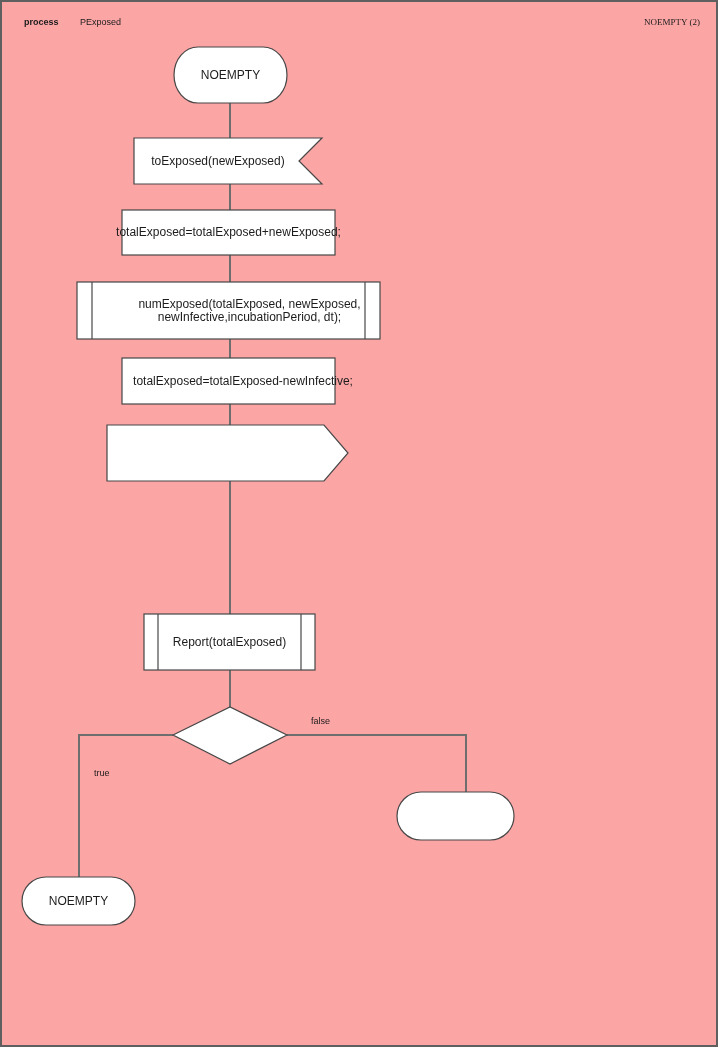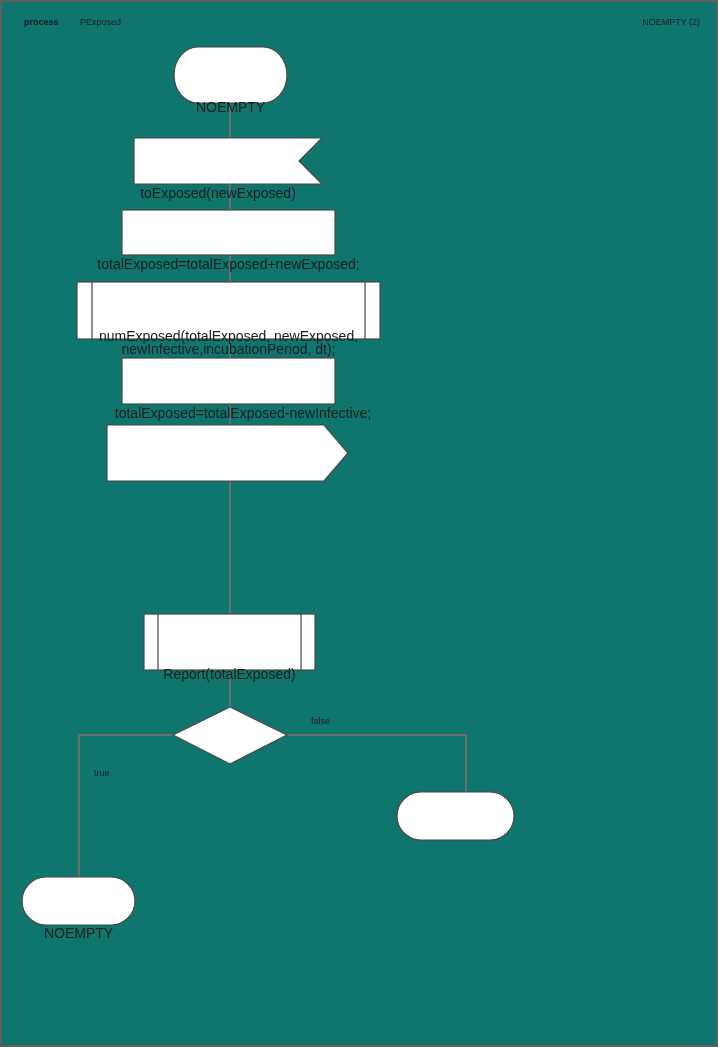--- a/index.html
+++ b/index.html
@@ -1,49 +1,48 @@
 <!DOCTYPE html>
 <html><head>
 <meta charset="utf-8">
 <style>
   html,body{margin:0;padding:0;background:#e8e8e8;}
   .page{
     position:relative;
     width:718px;height:1047px;
     margin:0 auto;
-    background:#0f766e;
+    background:#fca5a5;
     border:2px solid #5f5f5f;
     box-sizing:border-box;
     font-family:"Liberation Sans", sans-serif;
     color:#1c1c1c;
     overflow:hidden;
   }
   svg.diagram{position:absolute;left:0;top:0;}
   .shape{fill:#ffffff;stroke:#474747;stroke-width:1.2;}
   .innerbar{stroke:#474747;stroke-width:1.2;}
   .connector{fill:none;stroke:#6e6e6e;stroke-width:2;}
   .lbl{
     position:absolute;
     display:flex;align-items:center;justify-content:center;
     text-align:center;
-    font-size:14px;line-height:13px;
+    font-size:12px;line-height:13px;
     white-space:pre;
     pointer-events:none;
-    margin-top:32px;
   }
   .edge-lbl{
     position:absolute;
     font-size:9px;line-height:11px;
   }
   .hdr{
     position:absolute;top:15px;
     font-size:9px;line-height:11px;
   }
   .hdr.bold{font-weight:bold;}
-  .hdr.right{right:16px;}
+  .hdr.right{right:16px;font-family:Liberation Serif, serif;}
   .multiline{flex-direction:column;}
 </style>
 </head>
 <body>
 
 <div class="page">
 
   <span class="hdr bold" style="left:22px;">process</span>
   <span class="hdr" style="left:78px;">PExposed</span>
   <span class="hdr right">NOEMPTY (2)</span>
@@ -72,21 +71,21 @@
     <line class="innerbar" x1="156" y1="612" x2="156" y2="668"></line>
     <line class="innerbar" x1="299" y1="612" x2="299" y2="668"></line>
     <polygon class="shape" points="171,733 228,705 285,733 228,762"></polygon>
     <rect class="shape" x="395" y="790" width="117" height="48" rx="24" ry="24"></rect>
     <rect class="shape" x="20" y="875" width="113" height="48" rx="24" ry="24"></rect>
   </svg>
 
   <div class="lbl" style="left:172px;top:45px;width:113px;height:56px;">NOEMPTY</div>
   <div class="lbl" style="left:132px;top:136px;width:168px;height:46px;">toExposed(newExposed)</div>
   <div class="lbl" style="left:120px;top:208px;width:213px;height:45px;">totalExposed=totalExposed+newExposed;</div>
-  <div class="lbl multiline" style="left:90px;top:280px;width:273px;height:57px;">
+  <div class="lbl multiline" style="left:90px;top:280px;width:273px;height:57px;padding-left:21px;">
     <span>numExposed(totalExposed, newExposed,</span>
     <span>newInfective,incubationPeriod, dt);</span>
   </div>
   <div class="lbl" style="left:120px;top:356px;width:242px;height:46px;">totalExposed=totalExposed-newInfective;</div>
   <div class="lbl" style="left:156px;top:612px;width:143px;height:56px;">Report(totalExposed)</div>
   <div class="lbl" style="left:20px;top:875px;width:113px;height:48px;">NOEMPTY</div>
 
   <span class="edge-lbl" style="left:309px;top:714px;text-align:right;">false</span>
   <span class="edge-lbl" style="left:92px;top:766px;">true</span>
 

